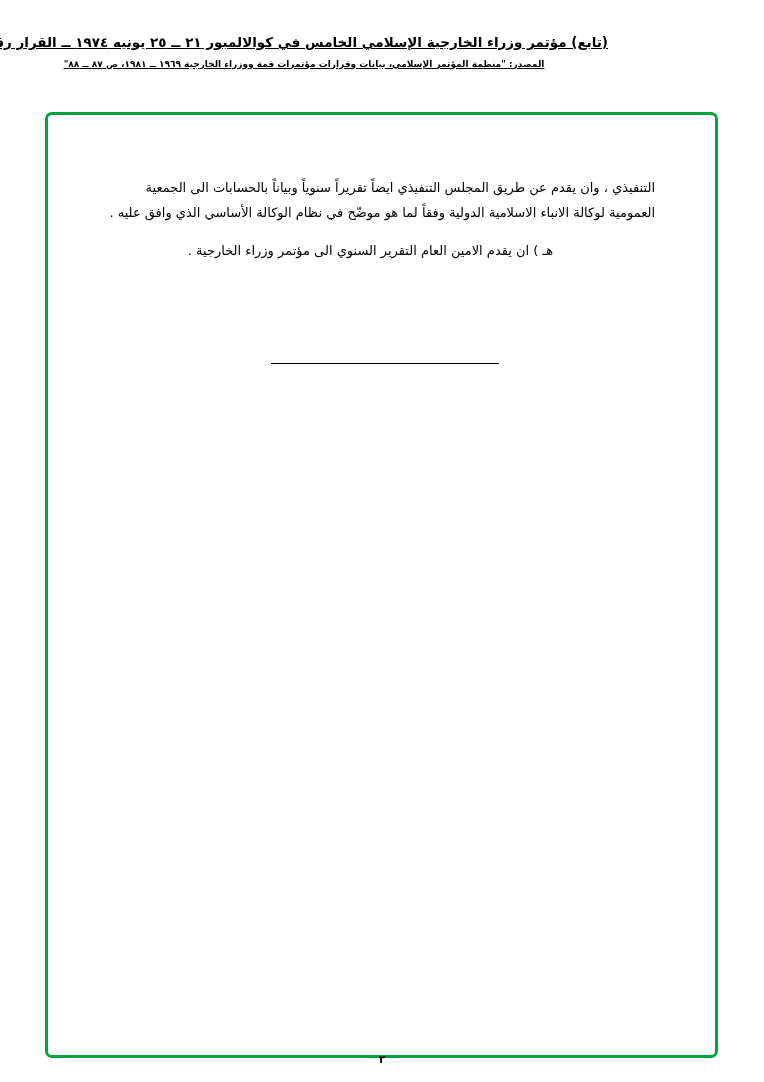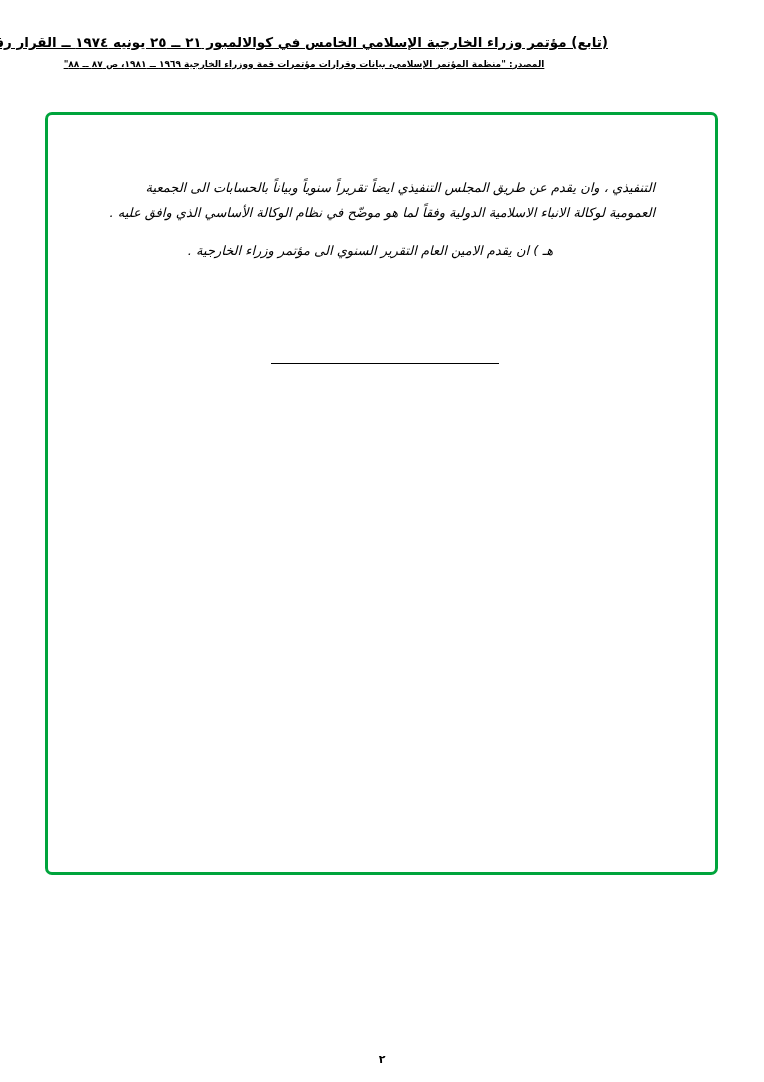--- a/index.html
+++ b/index.html
@@ -51,26 +51,25 @@
     color: #000;
     white-space: nowrap;
   }
 
   
   .frame {
     position: absolute;
     top: 112px;
     left: 45px;
     width: 673px;
-    height: 763px;
+    height: 946px;
     border: 3px solid #00A43C;
     border-radius: 7px;
     box-sizing: border-box;
     background: #ffffff;
-    font-style: italic;
   }
 
   .body-text {
     position: absolute;
     top: 60px;
     right: 60px;
     left: 60px;
     direction: rtl;
     text-align: justify;
   }

